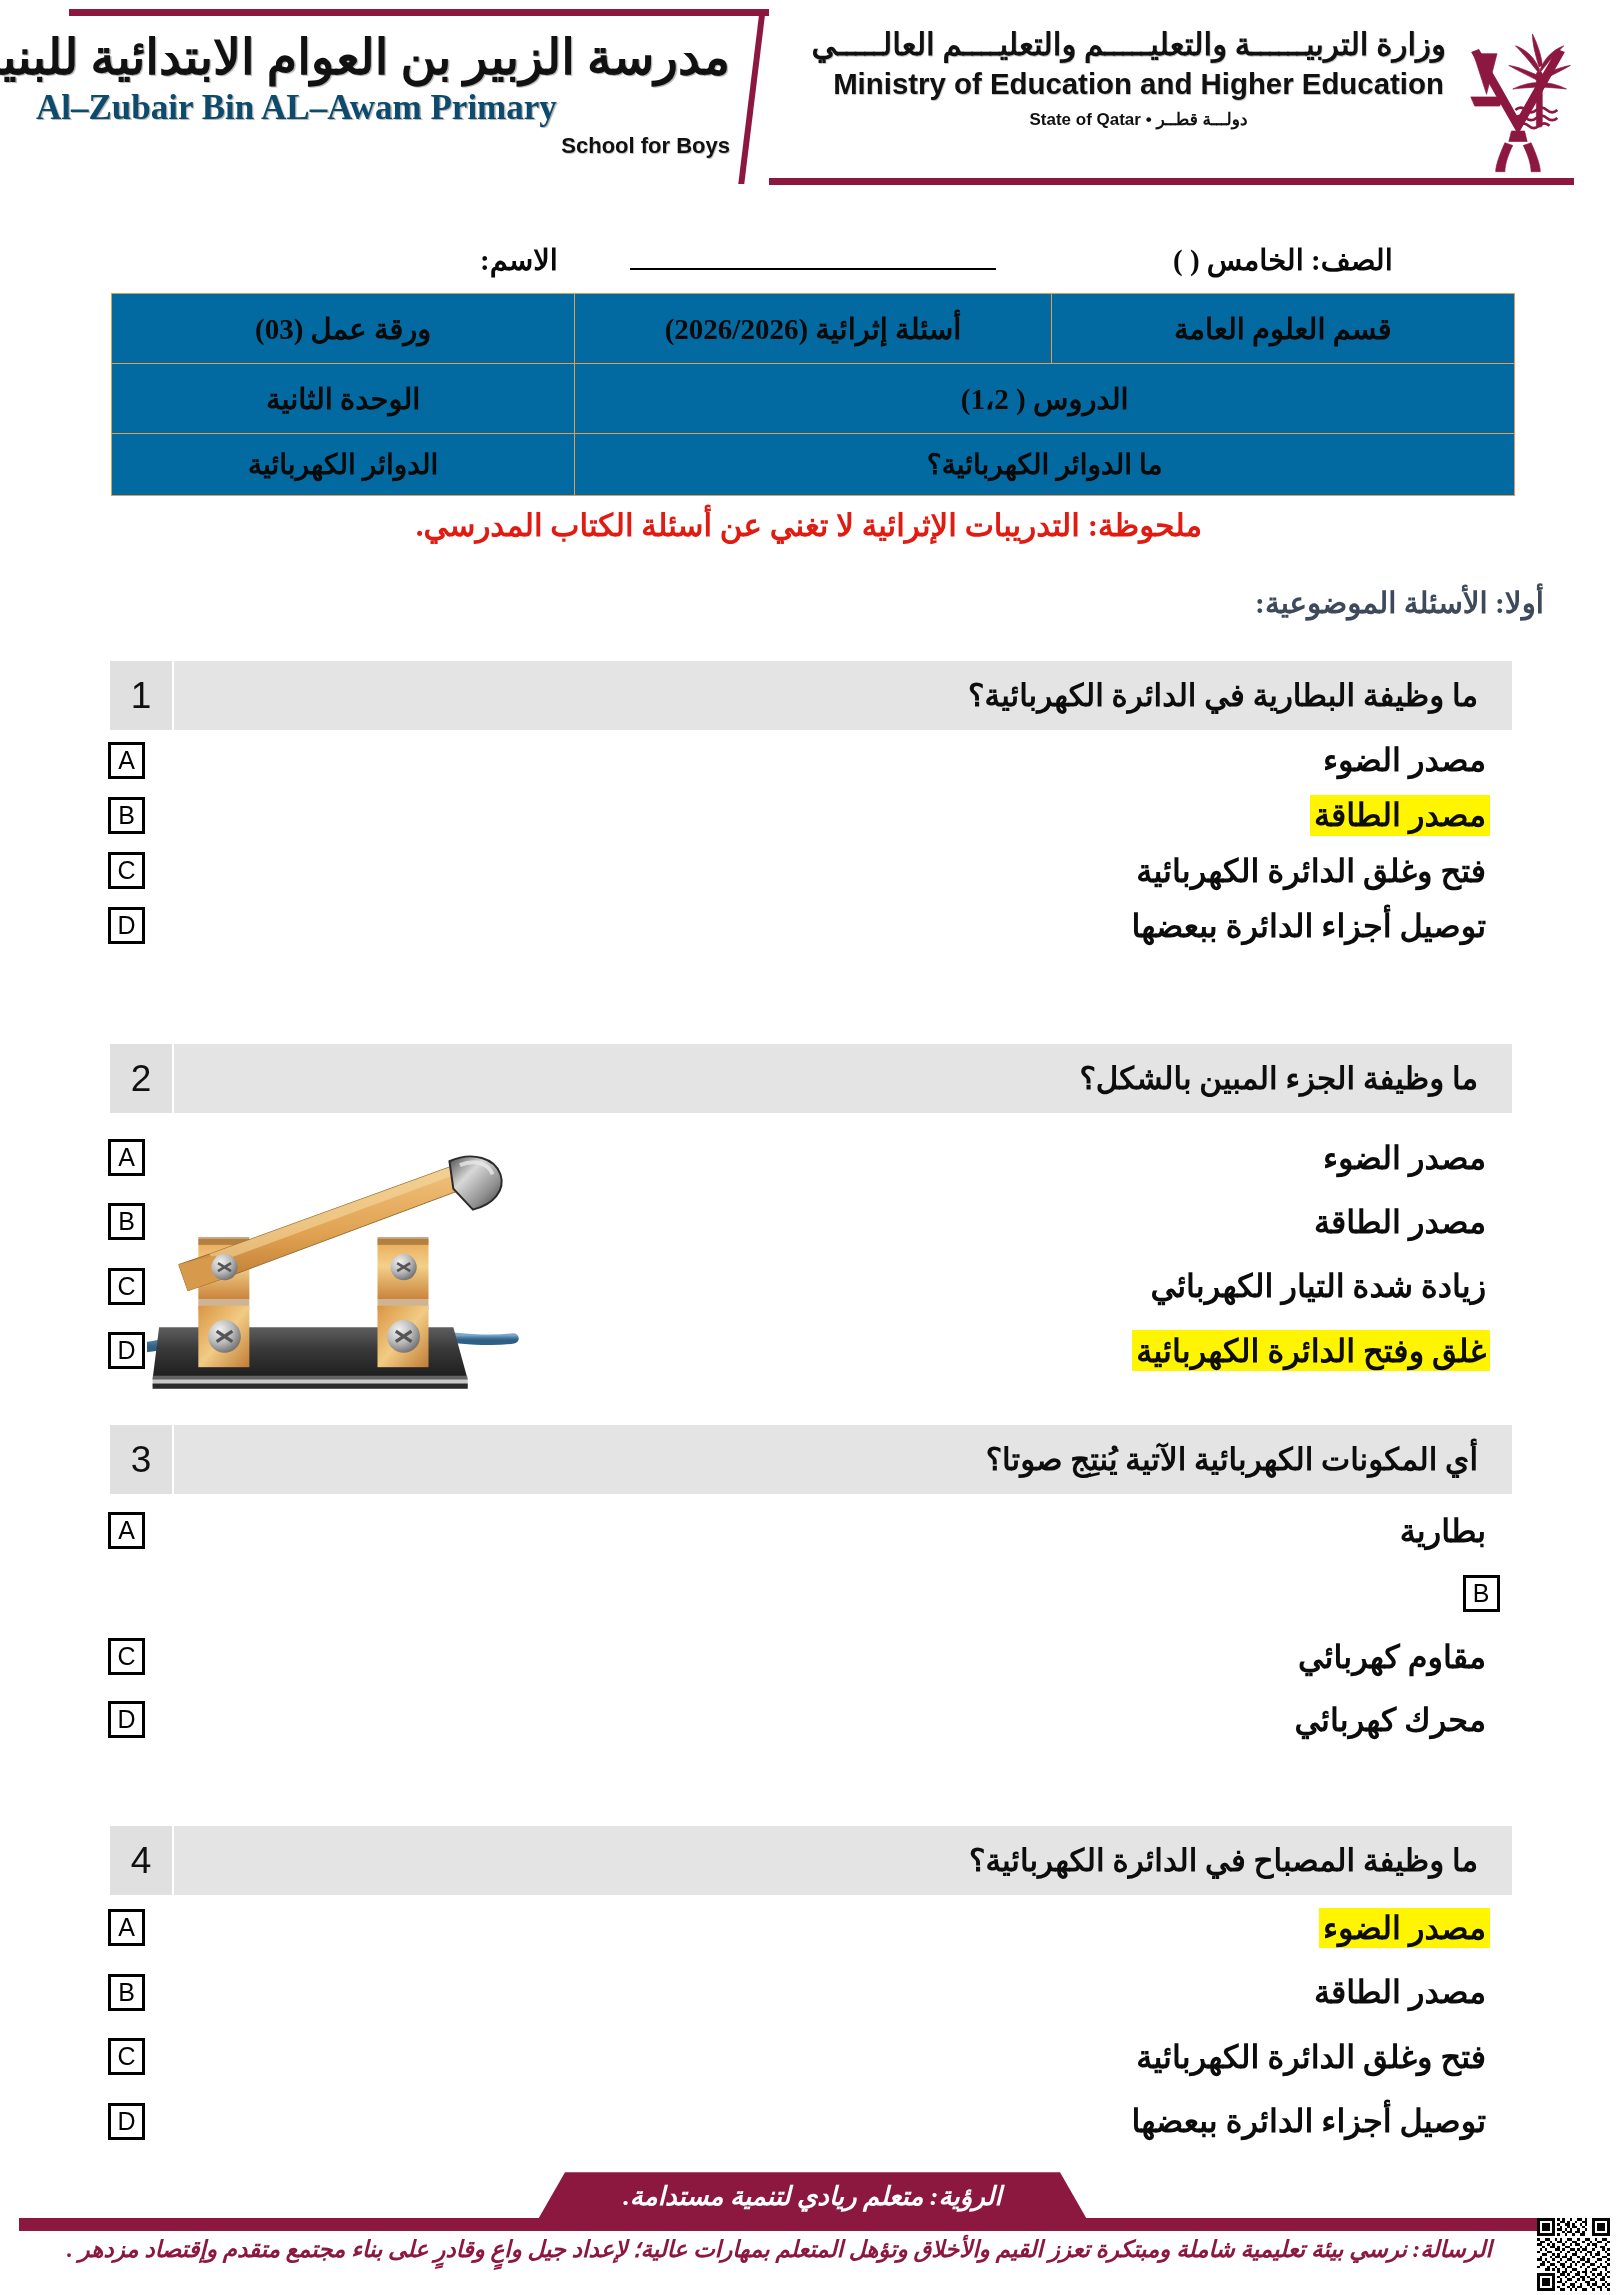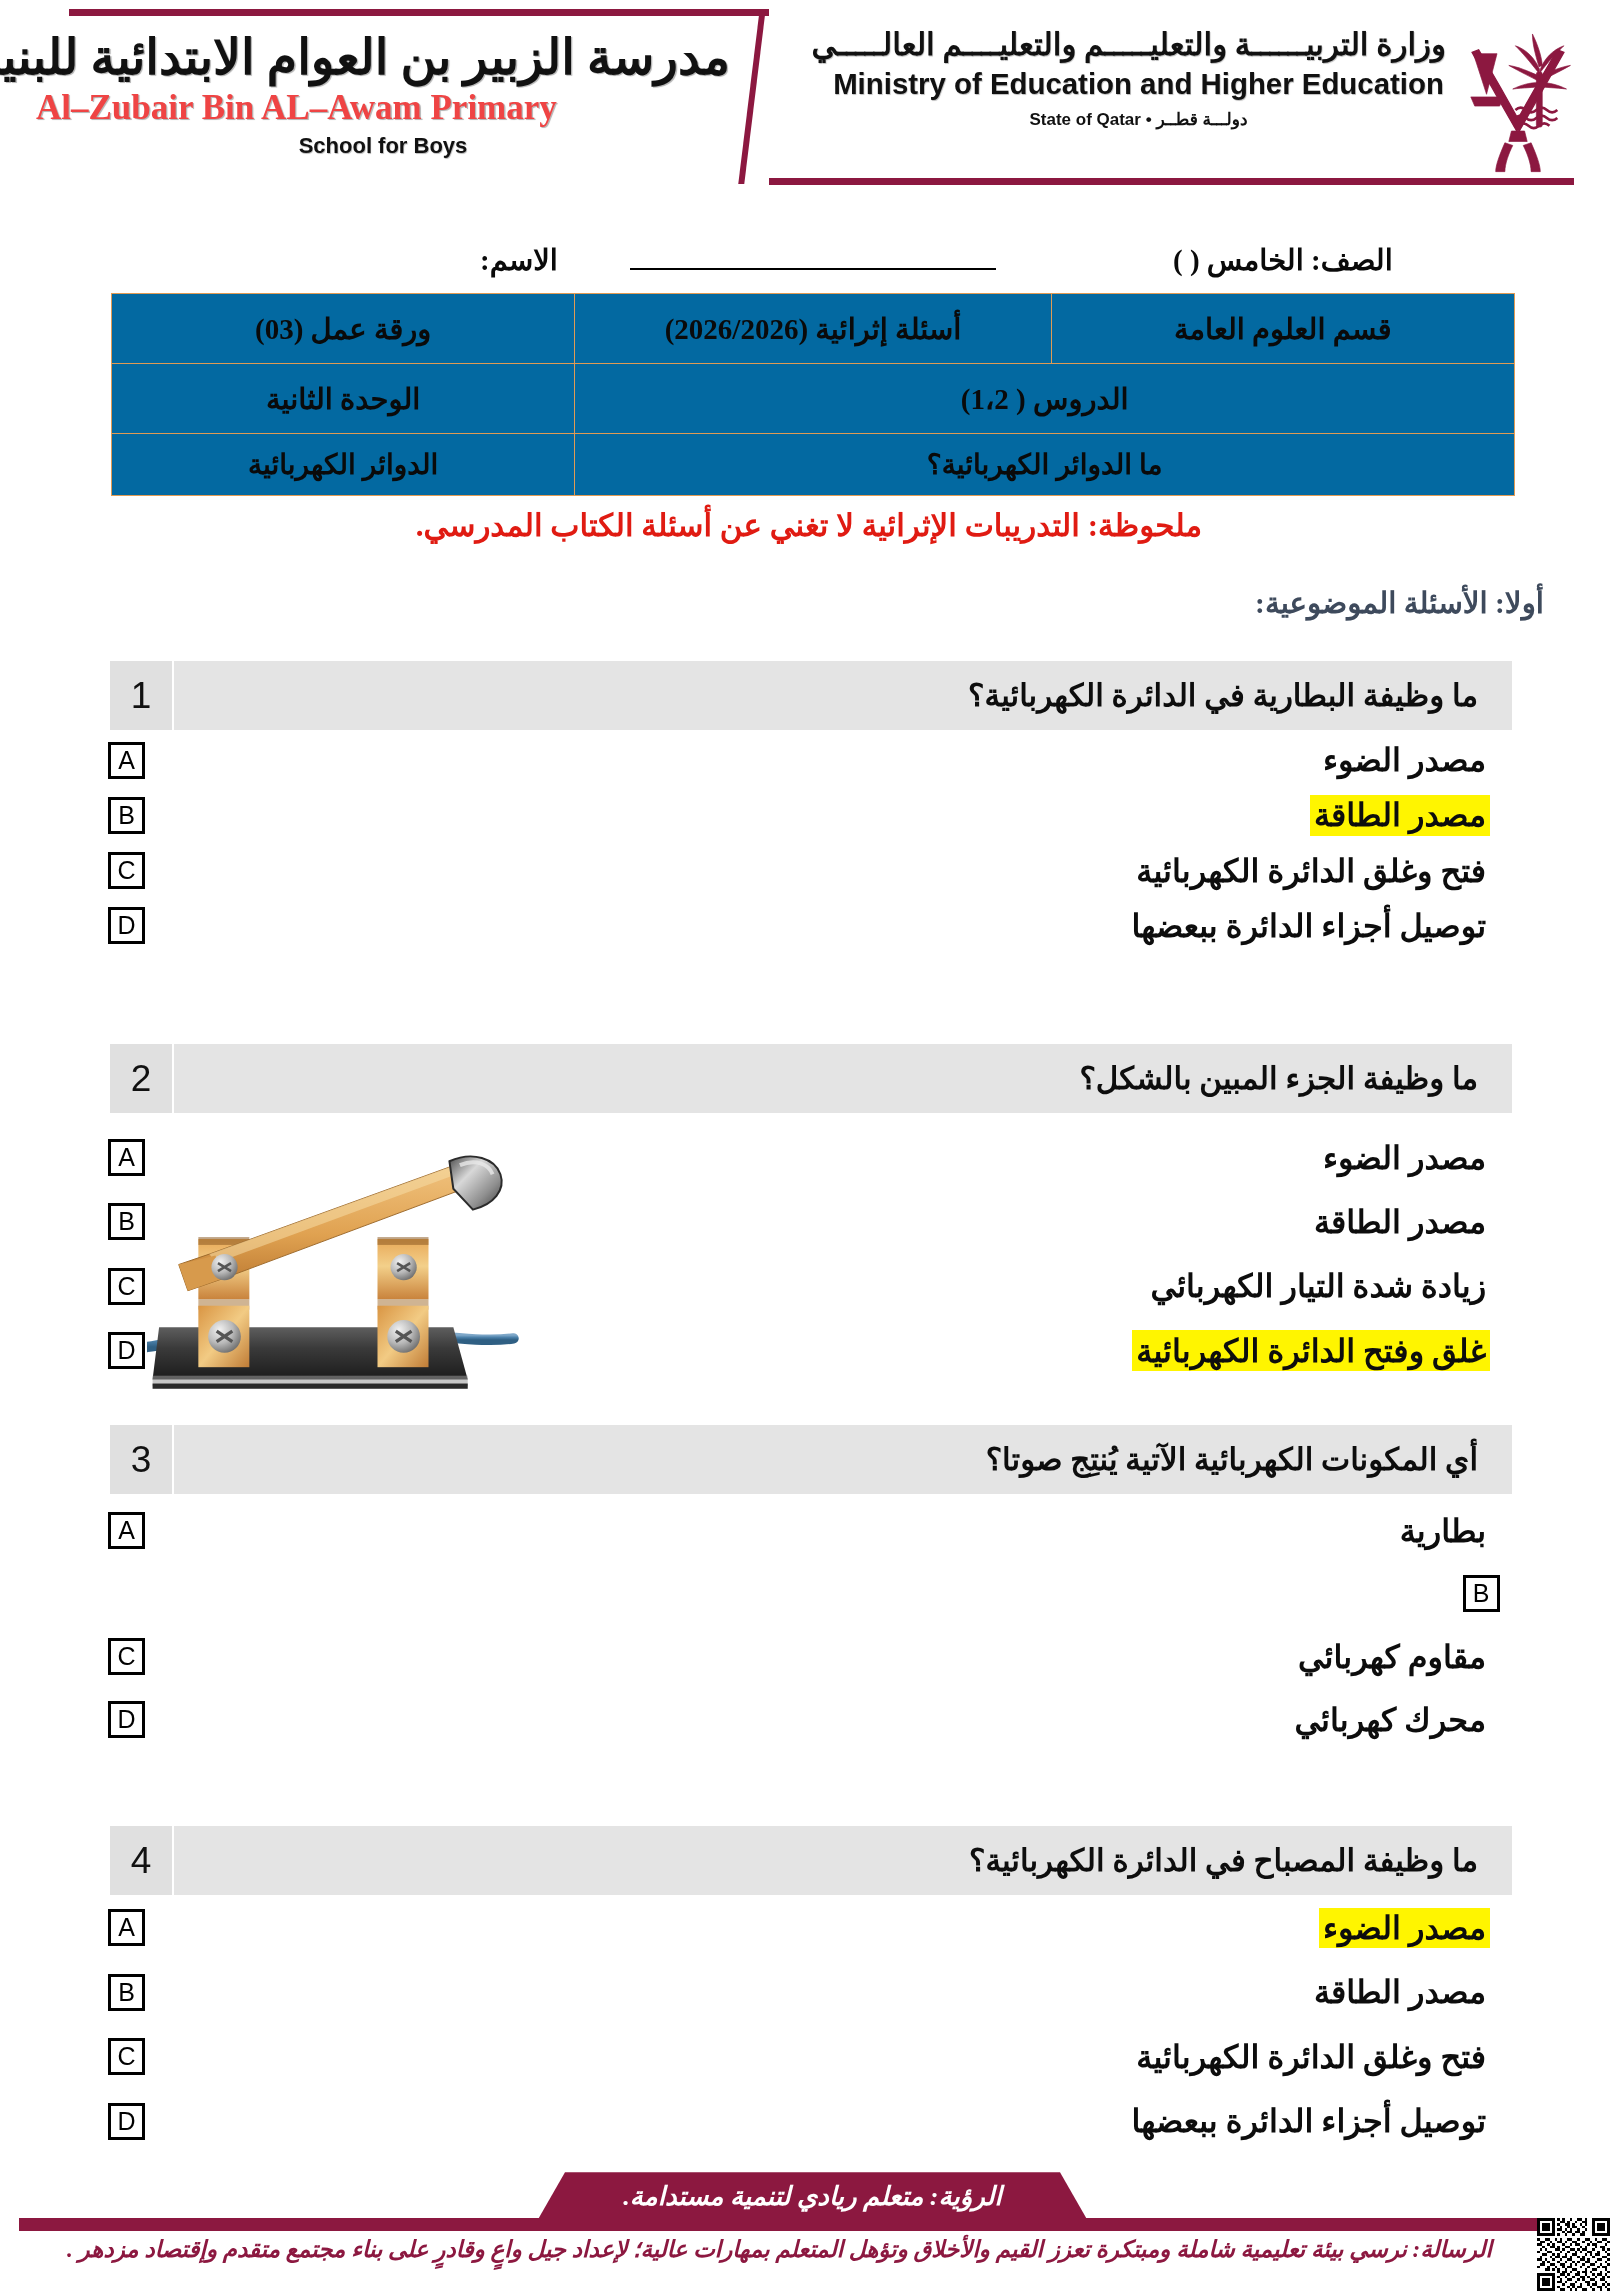--- a/index.html
+++ b/index.html
@@ -61,33 +61,33 @@
     line-height: 1.12;
     color: #111;
     white-space: nowrap;
     text-shadow: 1.3px 1.3px 0.7px rgba(120,120,120,0.55);
   }
   .school-en {
     font-family: "Liberation Serif", "DejaVu Serif", serif;
     font-weight: bold;
     font-size: 35px;
     line-height: 1.15;
-    color: #ef4444;
+    color: #0c4a6e;
     direction: ltr;
     text-align: left;
     margin-top: 2.6px;
     text-shadow: 1.3px 1.3px 0.7px rgba(120,120,120,0.55);
   }
   .school-en2 {
     font-family: "Liberation Sans", sans-serif;
     font-weight: bold;
     font-size: 22px;
     color: #111;
     direction: ltr;
-    text-align: center;
+    text-align: right;
     margin-top: 3.9px;
     text-shadow: 0.7px 0.7px 0.7px rgba(120,120,120,0.5);
   }
 
   .ministry-block {
     position: absolute;
     left: 831px;
     top: 26px;
     width: 615px;
     text-align: center;

